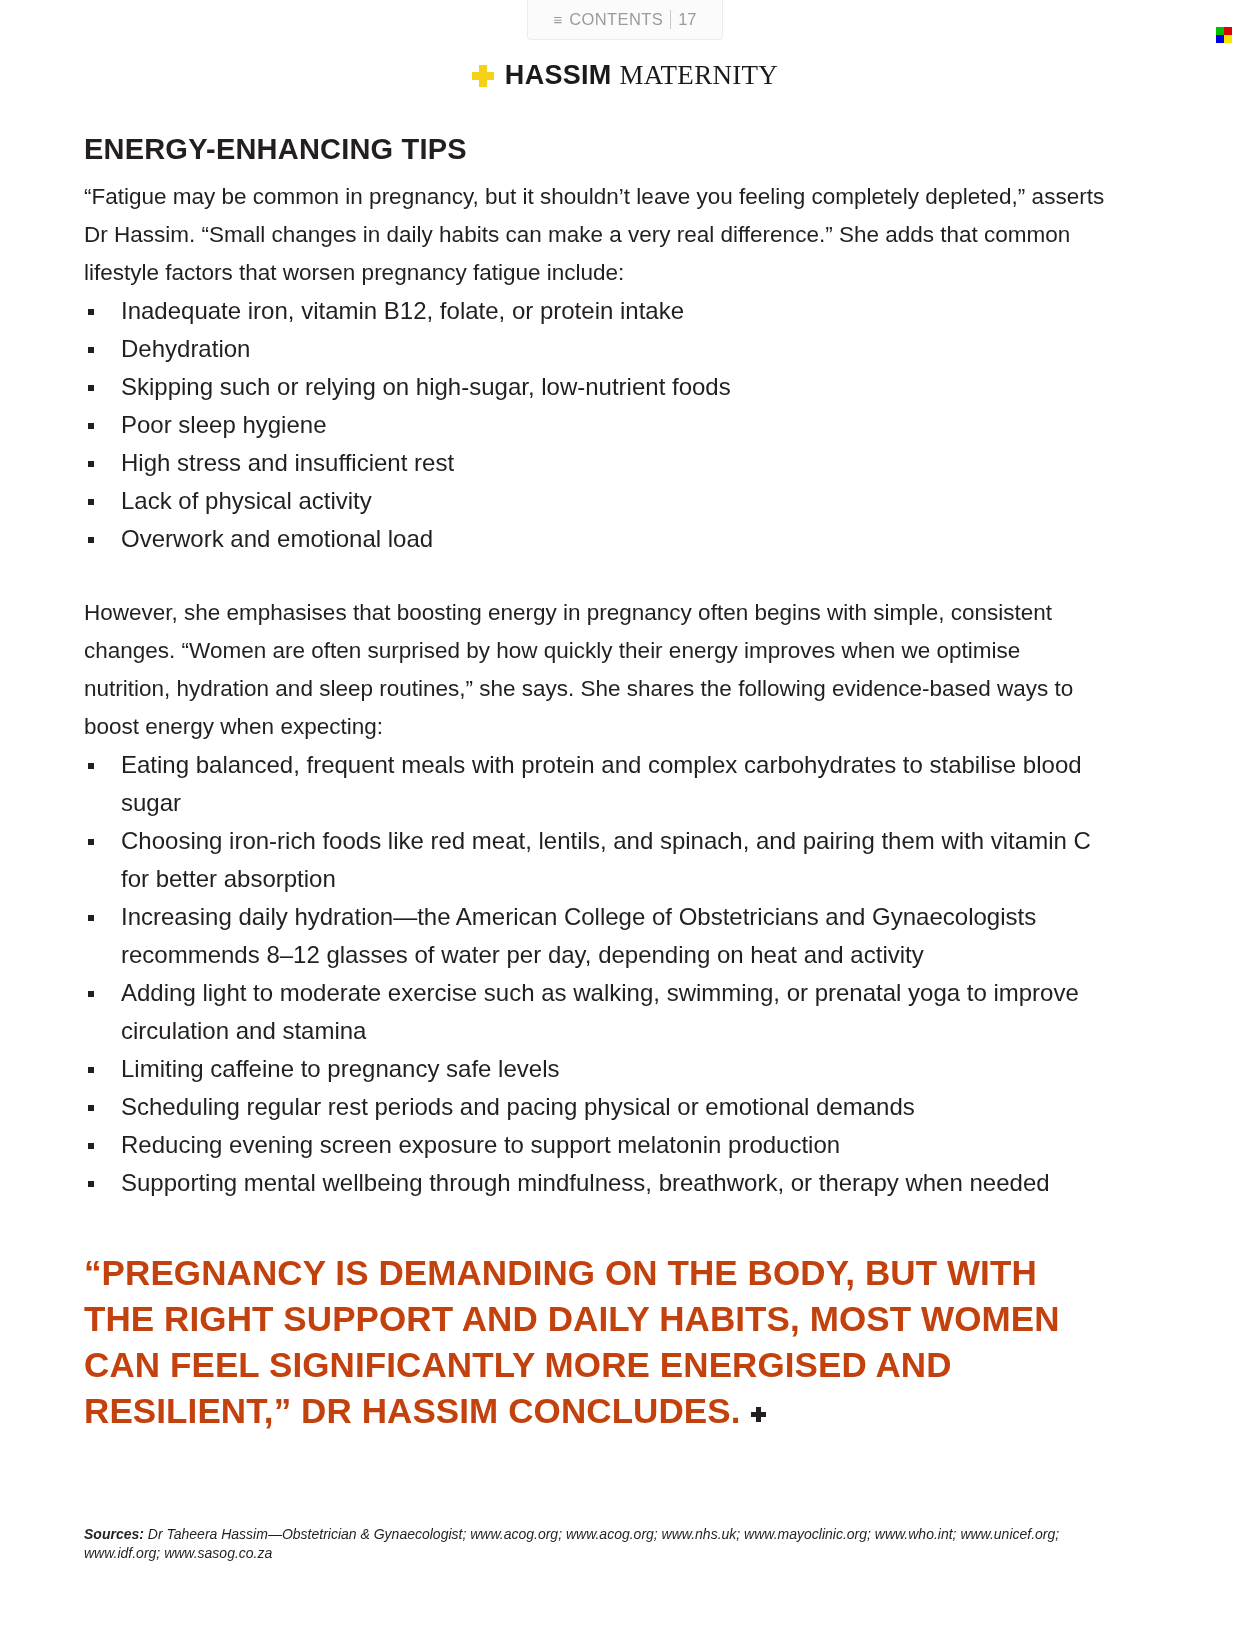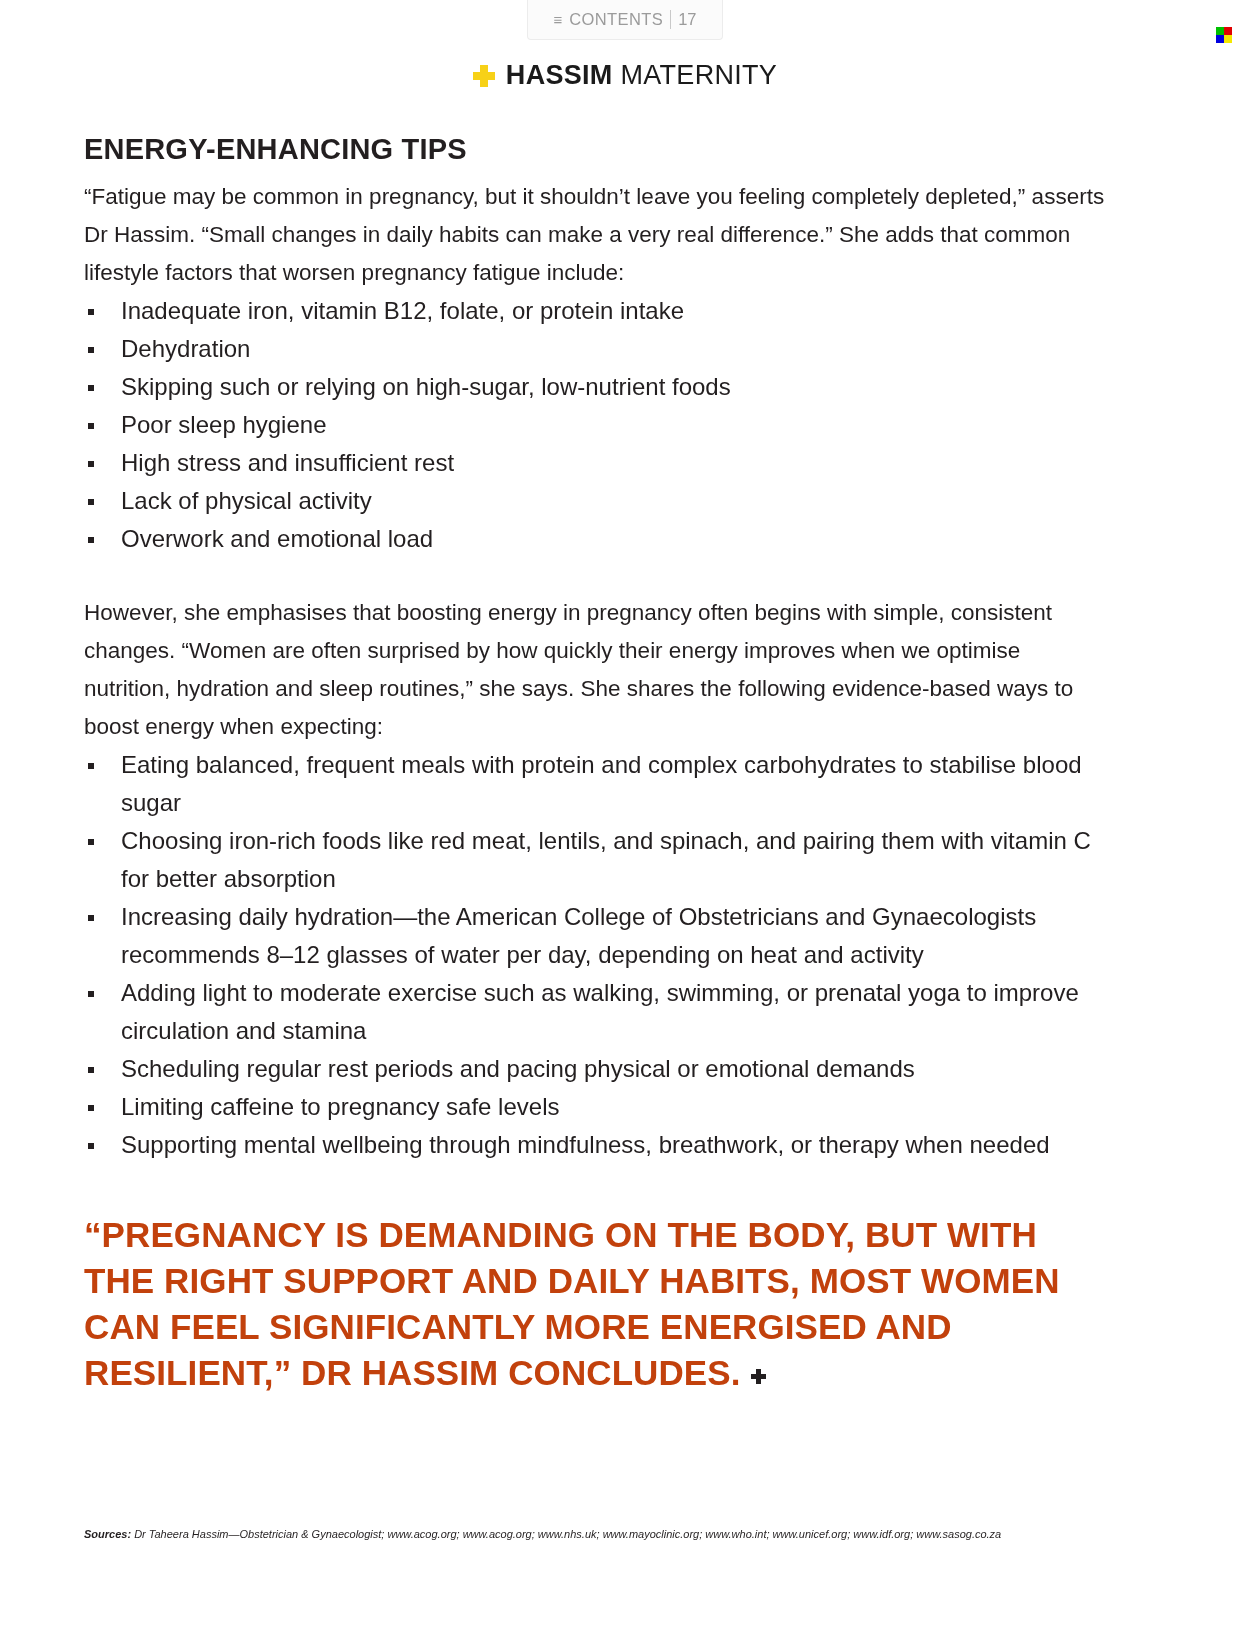--- a/index.html
+++ b/index.html
@@ -99,21 +99,21 @@
     top: 0; bottom: 0;
     left: 7px; width: 8px;
   }
   .masthead .brand {
     font-size: 27px;
     letter-spacing: 0.3px;
     white-space: nowrap;
     color: #1b1b1b;
   }
   .masthead .brand .b1 { font-weight: bold; }
-  .masthead .brand .b2 { font-weight: normal; }
+  .masthead .brand .b2 { font-weight: normal; font-family: Liberation Serif, serif; }
 
   
   .content {
     position: absolute;
     left: 84px;
     top: 134px;
     width: 1026px;
   }
 
   h1.article-title {
@@ -181,21 +181,21 @@
   }
   .pullquote .endmark .eh { left: 0; right: 0; top: 5px; height: 5px; }
   .pullquote .endmark .ev { top: 0; bottom: 0; left: 5px; width: 5px; }
 
   
   .sources {
     position: absolute;
     left: 84px;
     top: 1525px;
     width: 1040px;
-    font-size: 11px;
+    font-size: 14px;
     line-height: 19px;
     font-style: italic;
     color: #231f20;
   }
   .sources b { font-style: italic; font-weight: bold; }
 </style>
 </head>
 <body>
 
 <div class="contents-pill">
@@ -241,23 +241,23 @@
 
   <div class="gap-block"></div>
 
   <p class="body-text">However, she emphasises that boosting energy in pregnancy often begins with simple, consistent changes. “Women are often surprised by how quickly their energy improves when we optimise nutrition, hydration and sleep routines,” she says. She shares the following evidence-based ways to boost energy when expecting:</p>
 
   <ul class="bullets">
     <li><span class="sq"></span><span>Eating balanced, frequent meals with protein and complex carbohydrates to stabilise blood sugar</span></li>
     <li><span class="sq"></span><span>Choosing iron-rich foods like red meat, lentils, and spinach, and pairing them with vitamin C for better absorption</span></li>
     <li><span class="sq"></span><span>Increasing daily hydration—the American College of Obstetricians and Gynaecologists recommends 8–12 glasses of water per day, depending on heat and activity</span></li>
     <li><span class="sq"></span><span>Adding light to moderate exercise such as walking, swimming, or prenatal yoga to improve circulation and stamina</span></li>
+    <li><span class="sq"></span><span>Limiting caffeine to pregnancy safe levels</span></li>
     <li><span class="sq"></span><span>Scheduling regular rest periods and pacing physical or emotional demands</span></li>
-    <li><span class="sq"></span><span>Limiting caffeine to pregnancy safe levels</span></li>
-    <li><span class="sq"></span></li>
+    <li><span class="sq"></span><span>Reducing evening screen exposure to support melatonin production</span></li>
     <li><span class="sq"></span><span>Supporting mental wellbeing through mindfulness, breathwork, or therapy when needed</span></li>
   </ul>
 
   <div class="pullquote">
     <span>“PREGNANCY IS DEMANDING ON THE BODY, BUT WITH THE RIGHT SUPPORT AND DAILY HABITS, MOST WOMEN CAN FEEL SIGNIFICANTLY MORE ENERGISED AND RESILIENT,” DR HASSIM CONCLUDES.</span><span class="endmark"><span class="eh"></span><span class="ev"></span></span>
   </div>
 
 </div>
 
 <div class="sources">

